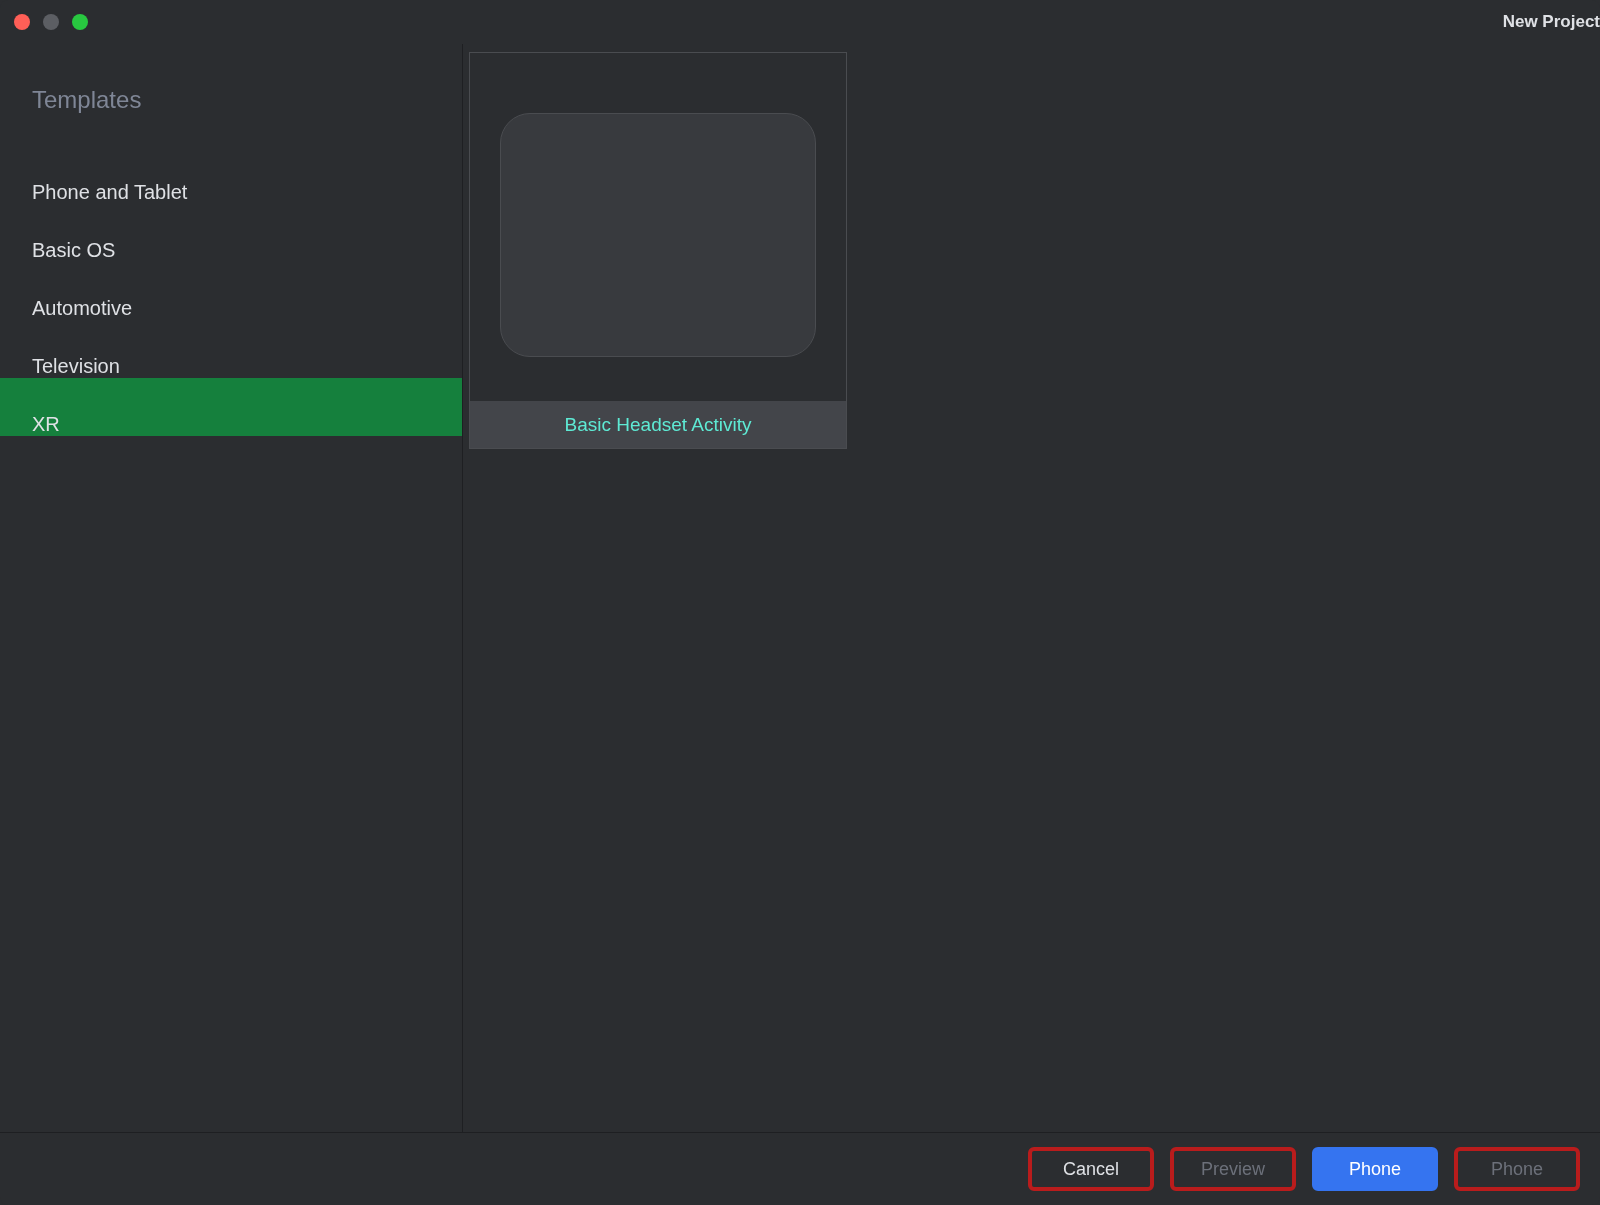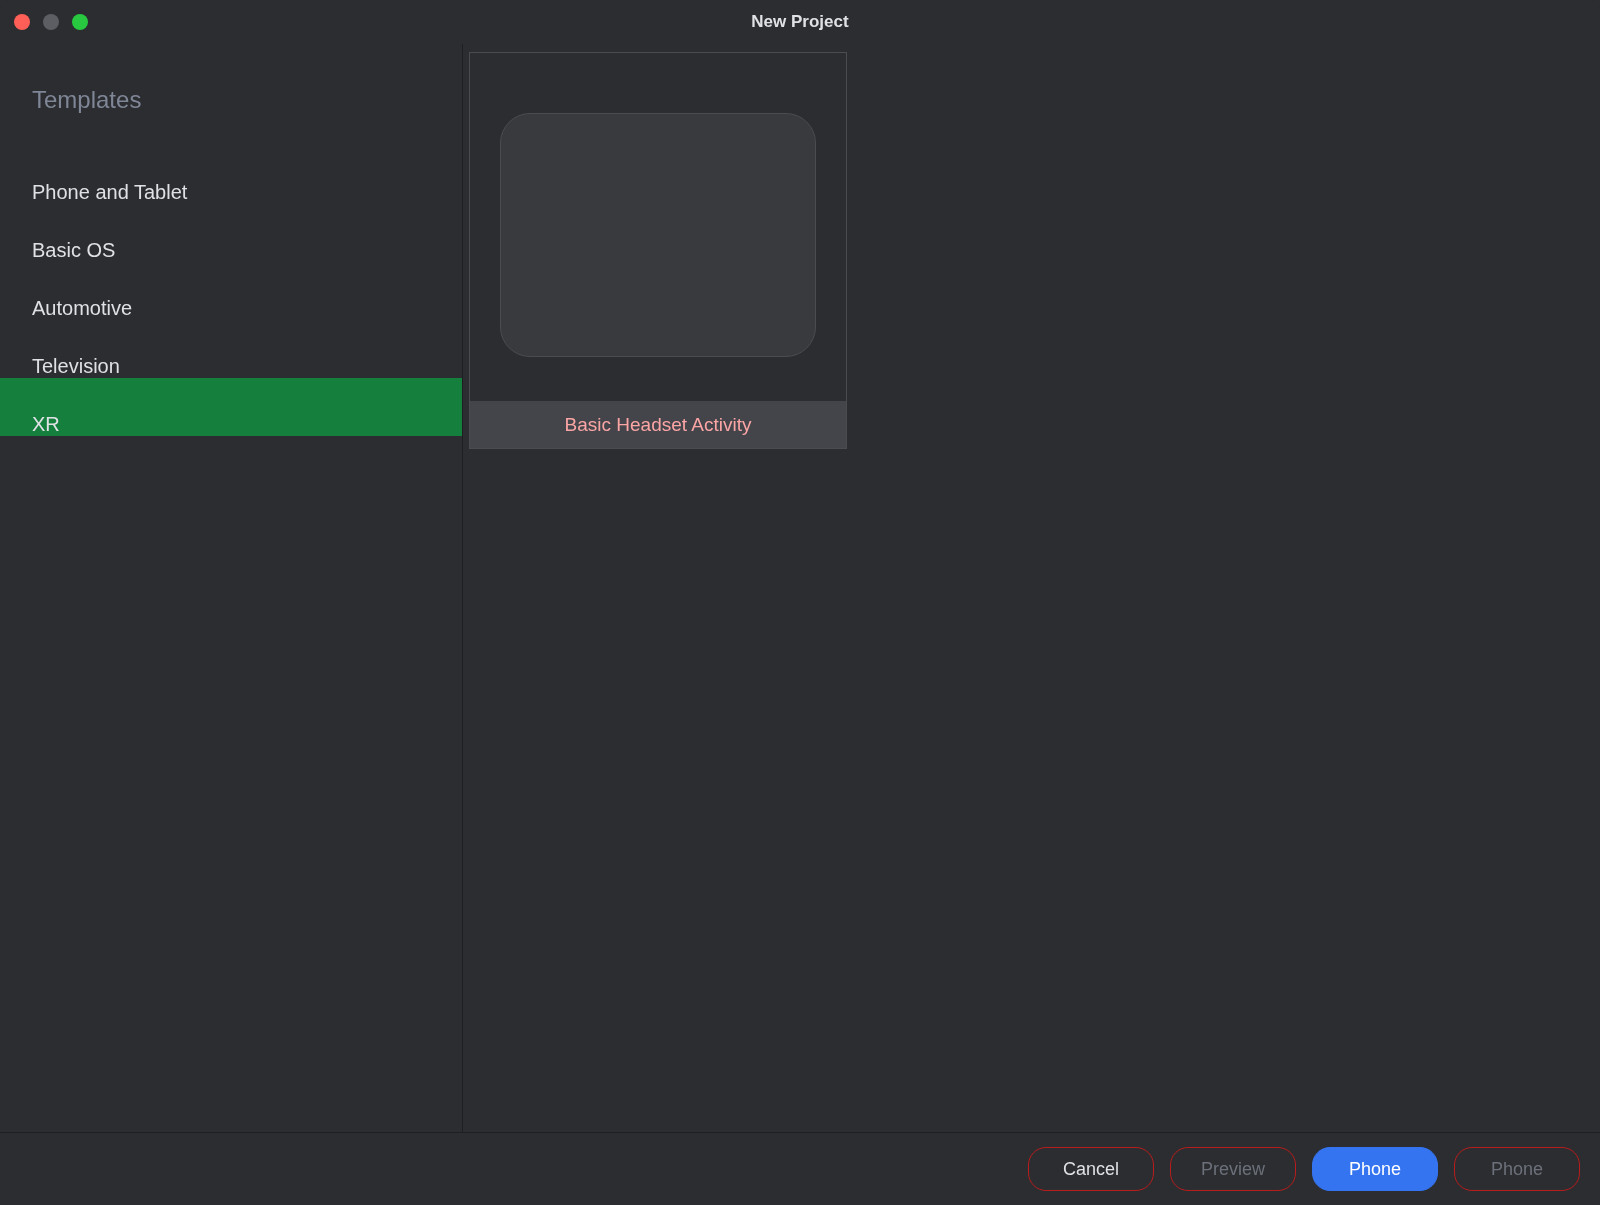--- a/index.html
+++ b/index.html
@@ -23,21 +23,21 @@
       display: flex;
       flex-direction: column;
       border-radius: 8px;
       overflow: hidden;
       position: relative;
     }
     .titlebar {
       height: 44px;
       display: flex;
       align-items: center;
-      justify-content: center;
+      justify-content: flex-end;
       position: relative;
       flex-shrink: 0;
     }
     .traffic-lights {
       position: absolute;
       left: 14px;
       top: 14px;
       display: flex;
       gap: 13px;
     }
@@ -145,43 +145,43 @@
       padding: 5px 16px 6px 16px;
       font-size: 18px;
       font-weight: 500;
     }
     .card-footer {
       background: #43454a;
       height: 47px;
       display: flex;
       align-items: center;
       justify-content: center;
-      color: #fca5a5;
+      color: #5eead4;
       font-size: 19px;
     }
     .footer {
       height: 73px;
       border-top: 1px solid #1e1f22;
       display: flex;
       align-items: center;
       justify-content: flex-end;
       padding-right: 20px;
       gap: 16px;
       flex-shrink: 0;
     }
     .btn {
       height: 44px;
-      border-radius: 18px;
+      border-radius: 6px;
       font-size: 18px;
       padding: 0 22px;
       display: flex;
       align-items: center;
       justify-content: center;
       cursor: pointer;
-      border: 1px solid #b91c1c;
+      border: 4px solid #b91c1c;
       background: transparent;
       color: #dfe1e5;
       min-width: 126px;
     }
     .btn.primary {
       background: #3574f0;
       border-color: #3574f0;
       color: #ffffff;
     }
     .btn.disabled {

